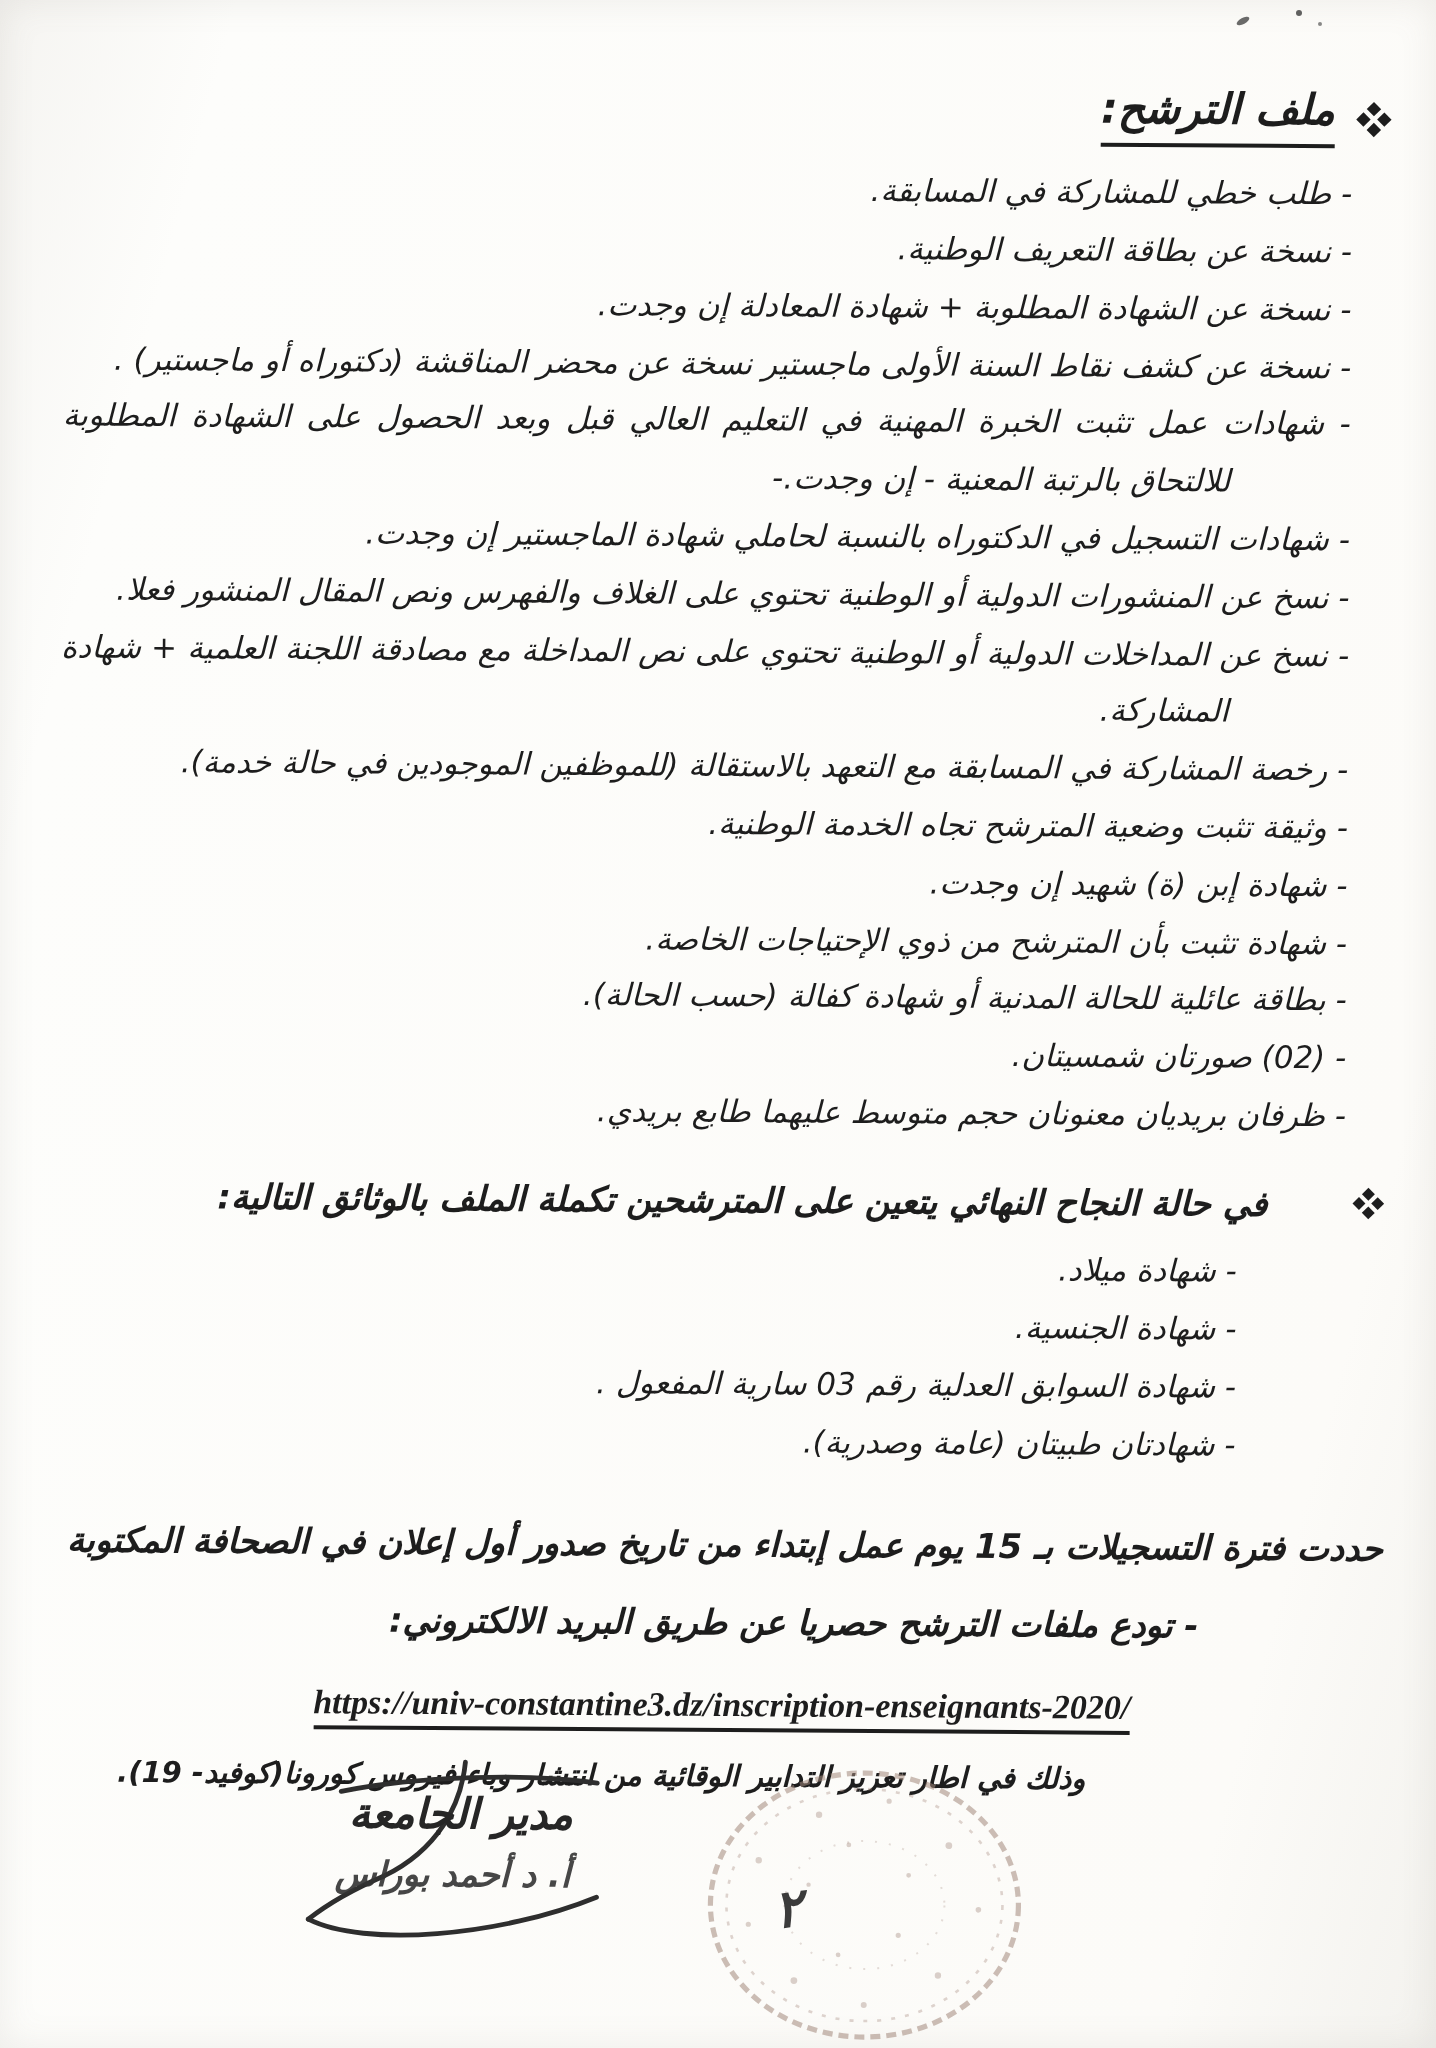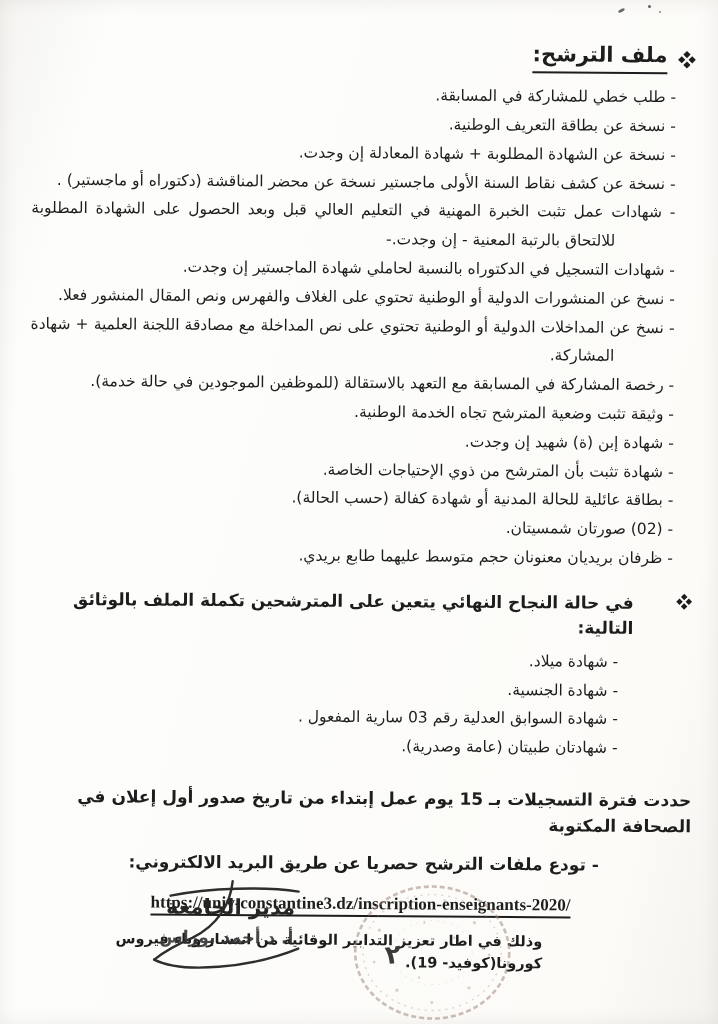--- a/index.html
+++ b/index.html
@@ -5,20 +5,21 @@
   html,body{margin:0;padding:0;background:#e8e8e8;}
   .page{
     position:relative;
     width:718px;height:1024px;
     margin:0 auto;
     background:linear-gradient(105deg,#f5f4f1 0%,#fdfdfb 12%,#fcfbf8 86%,#f3f2ee 100%);
     box-shadow:inset 0 0 18px rgba(120,115,105,.12);
     overflow:hidden;
     font-family:"DejaVu Sans",sans-serif;
     color:#1d1d1d;
+    font-style:italic;
   }
   .content{
     position:relative;
     height:100%;
     direction:rtl;
     padding:40px 24px 0 30px;
     box-sizing:border-box;
     transform:rotate(0.4deg);
     transform-origin:50% 40%;
   }

